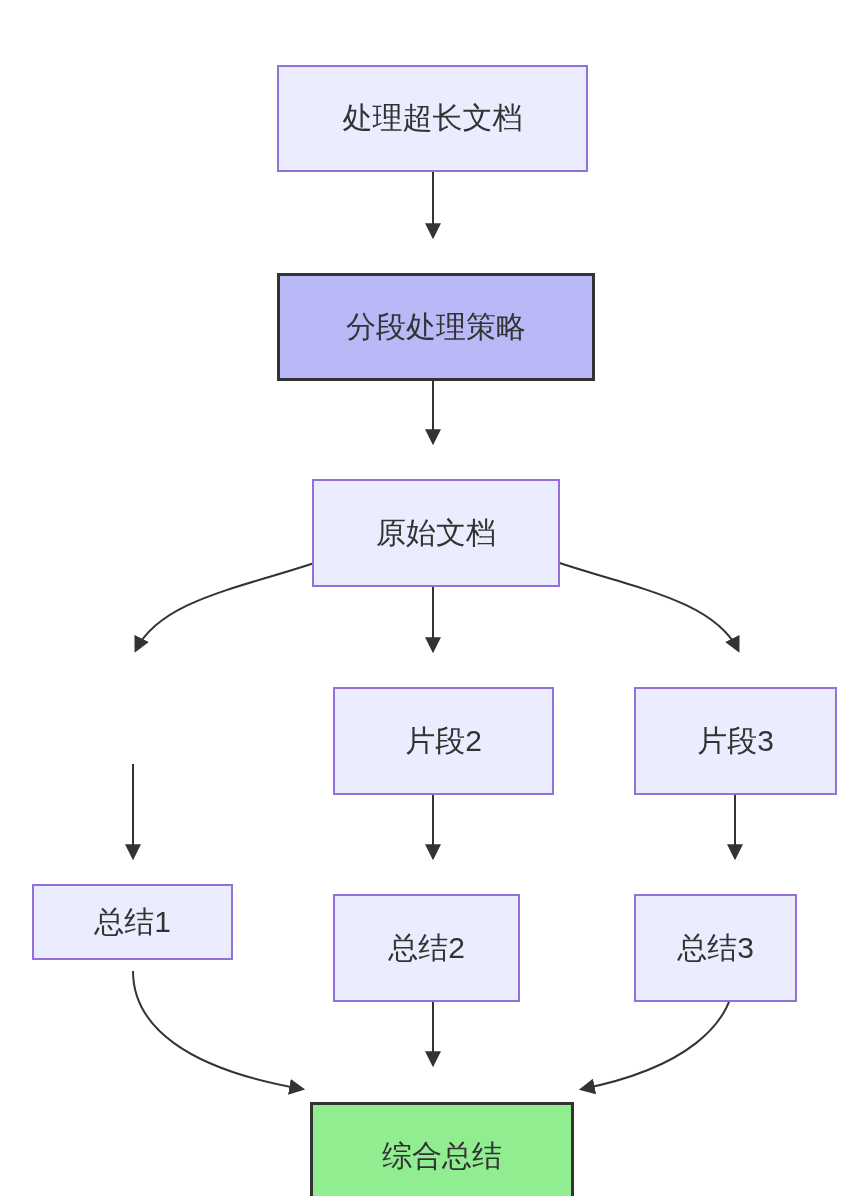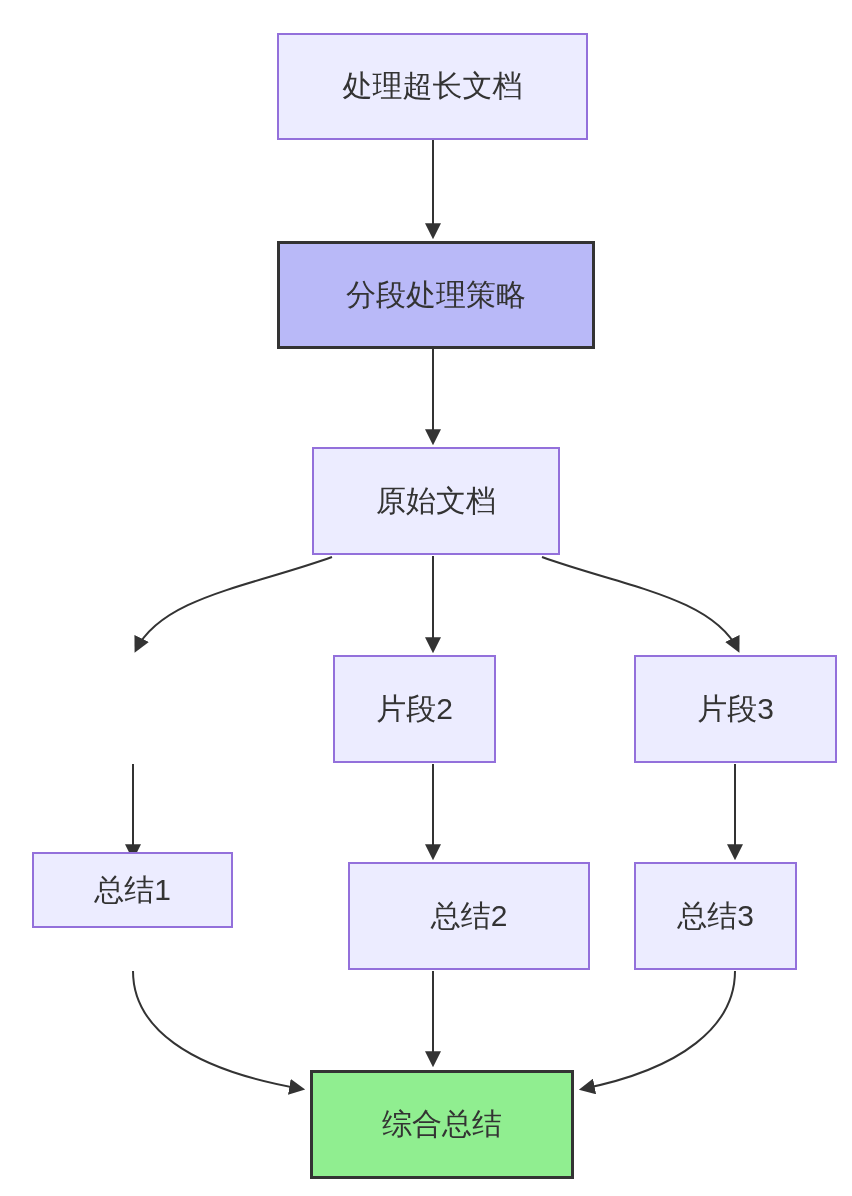--- a/index.html
+++ b/index.html
@@ -38,20 +38,21 @@
     position: absolute;
     display: flex;
     align-items: center;
     justify-content: center;
     background: var(--node-fill);
     border: 2px solid var(--node-border);
     color: var(--text);
     font-size: 30px;
     text-align: right;
     white-space: nowrap;
+    margin-top: 32px;
   }
   .node.emphasis {
     background: var(--emphasis-fill);
     border: 3px solid var(--emphasis-border);
   }
   .node.success {
     background: var(--success-fill);
     border: 3px solid var(--success-border);
   }
 </style>
@@ -85,33 +86,33 @@
 
   <div class="node" style="left:312px; top:447px; width:248px; height:108px">
     <span>原始文档</span>
   </div>
 
   <div class="node emphasis" style="left:277px; top:241px; width:318px; height:108px">
     <span>分段处理策略</span>
   </div>
 
 
-  <div class="node" style="left:333px; top:655px; width:163px; height:108px">
+  <div class="node" style="left:333px; top:655px; width:221px; height:108px">
     <span>片段2</span>
   </div>
 
   <div class="node" style="left:634px; top:655px; width:203px; height:108px">
     <span>片段3</span>
   </div>
 
   <div class="node" style="left:32px; top:852px; width:201px; height:76px">
     <span>总结1</span>
   </div>
 
-  <div class="node" style="left:348px; top:862px; width:242px; height:108px">
+  <div class="node" style="left:333px; top:862px; width:187px; height:108px">
     <span>总结2</span>
   </div>
 
   <div class="node" style="left:634px; top:862px; width:163px; height:108px">
     <span>总结3</span>
   </div>
 
   <div class="node success" style="left:310px; top:1070px; width:264px; height:109px">
     <span>综合总结</span>
   </div>

